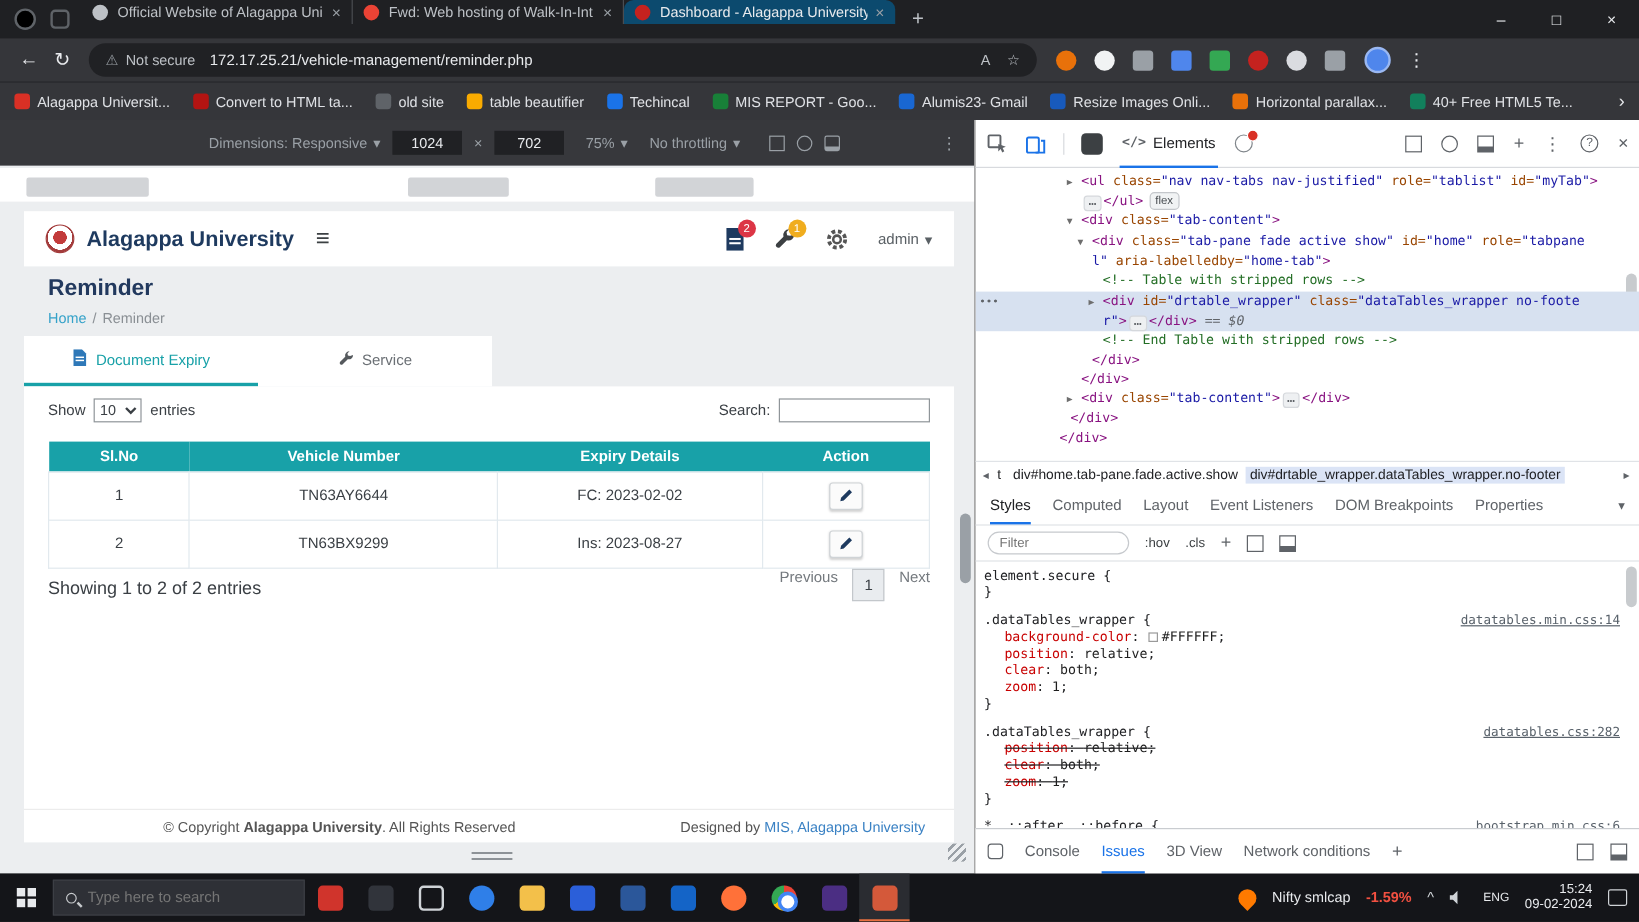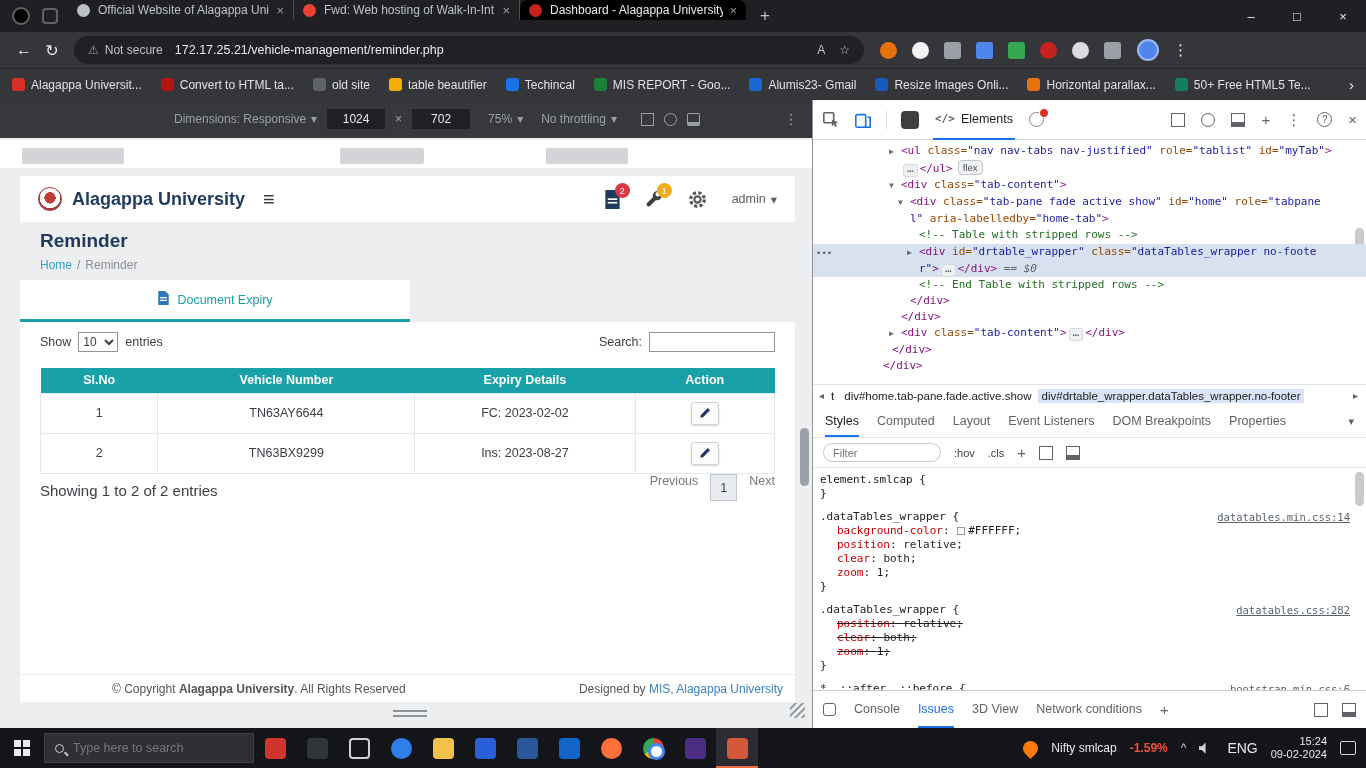--- a/index.html
+++ b/index.html
@@ -7,21 +7,21 @@
 body{position:relative;font-family:"Liberation Sans",sans-serif;background:#202124}
 
 
 .tabbar{position:absolute;top:0;left:0;width:1366px;height:32px;background:#1f2023;display:flex;align-items:center}
 .tb-ic{margin-left:12px;flex:none}
 .tb-profile{width:18px;height:18px;border-radius:50%;background:#000;border:2px solid #5f6368}
 .tb-grid{width:16px;height:16px;border:2px solid #5f6368;border-radius:4px}
 #tabs{display:flex;height:32px;margin-left:10px}
 .tab{width:226px;height:20px;display:flex;align-items:center;padding:0 9px;color:#bdc1c6;font-size:12px}
 .tab:not(.active){border-right:1px solid #4a4d51}
-.tab.active{background:#000000;color:#e8eaed;border-radius:8px 8px 0 0}
+.tab.active{background:#0c4a6e;color:#e8eaed;border-radius:8px 8px 0 0}
 .fav{width:13px;height:13px;border-radius:50%;margin-right:8px;flex:none}
 .ttl{flex:1;white-space:nowrap;overflow:hidden}
 .tx{margin-left:6px;color:#9aa0a6;font-size:13px}
 .newtab{color:#bdc1c6;font-size:17px;margin-left:14px}
 .wincontrols{margin-left:auto;display:flex;height:32px}
 .wc{width:46px;height:32px;display:flex;align-items:center;justify-content:center;color:#e8eaed;font-size:13px}
 
 .toolbar{position:absolute;top:32px;left:0;width:1366px;height:36px;background:#35363a;display:flex;align-items:center;padding:0 10px}
 .navbtn{width:28px;text-align:center;color:#e8eaed;font-size:16px;flex:none}
 .addr{width:790px;height:28px;background:#202124;border-radius:14px;display:flex;align-items:center;padding:0 14px;margin-left:8px;flex:none}
@@ -81,22 +81,22 @@
 .searchin{width:126px;height:20px;border:1px solid #8f9599;font-size:12px;padding:0 5px;outline:none}
 table.dt{position:absolute;left:20px;top:46px;width:735px;border-collapse:collapse;font-size:12.5px;border-bottom:1px solid #31506e}
 table.dt th{background:#18a1a8;color:#fff;height:25px;font-weight:bold;text-align:center}
 table.dt td{height:40px;text-align:center;color:#3a3f44;border:1px solid #e2e9ee;background:#fff}
 .c-sl{width:16%}.c-veh{width:35%}.c-exp{width:30%}.c-act{width:19%}
 .editbtn{display:inline-flex;align-items:center;justify-content:center;width:28px;height:23px;background:#fbfbfb;border:1px solid #cfd3d6;border-radius:3px;box-shadow:0 1px 2px rgba(0,0,0,.18)}
 .info{position:absolute;left:20px;top:160px;font-size:15px;color:#3a3f44}
 .pgn{position:absolute;right:20px;top:152px;display:flex;align-items:flex-start;gap:12px;font-size:12.5px;color:#74797e}
 .pgbox{width:27px;height:27px;border:1px solid #c3c7cb;background:#e9ecef;display:flex;align-items:center;justify-content:center;color:#3a3f44}
 .pfoot{position:absolute;left:0;bottom:0;width:100%;height:28px;border-top:1px solid #ececec;display:flex;align-items:center;justify-content:space-between;font-size:12px;color:#555}
-.pfoot .l{margin-left:92px}
-.pfoot .r{margin-right:12px}
+.pfoot .l{margin-left:116px}
+.pfoot .r{margin-right:24px}
 .pfoot .lnk{color:#3b82c4}
 
 .vsb{position:absolute;right:3px;top:290px;width:9px;height:58px;background:#9aa0a6;border-radius:5px}
 .hsb{position:absolute;left:393px;top:572px;width:34px;height:7px;background:repeating-linear-gradient(#8d9297 0 2px,transparent 2px 5px)}
 .cg{position:absolute;right:7px;top:565px;width:15px;height:15px;background:repeating-linear-gradient(135deg,transparent 0 3px,#9aa0a6 3px 5px)}
 
 
 .devtools{width:554px;background:#fff;border-left:1px solid #949494;position:relative;color:#202124}
 .dt-top{height:40px;border-bottom:1px solid #d8dade;display:flex;align-items:center;padding:0 9px;gap:14px}
 .dt-sep{width:1px;height:18px;background:#d8dade}
@@ -173,21 +173,21 @@
 .ap{width:21px;height:21px;border-radius:4px}
 .ap.circ{border-radius:50%}
 .ap.out{background:transparent!important;border:2px solid #cfd3d7}
 .chromeic{width:21px;height:21px;border-radius:50%;background:conic-gradient(#ea4335 0 33%,#fbbc05 33% 66%,#34a853 66% 100%);position:relative}
 .chromeic::after{content:"";position:absolute;left:5px;top:5px;width:11px;height:11px;border-radius:50%;background:#fff;border:3px solid #4285f4}
 .tray{margin-left:auto;display:flex;align-items:center;gap:13px;padding-right:10px}
 .flame{width:15px;height:15px;border-radius:50% 50% 50% 0;background:#ff7a00;transform:rotate(-45deg)}
 .ticker{font-size:12px;color:#e8eaed}
 .tickchg{font-size:12px;color:#f25041;font-weight:bold}
 .chup{color:#cfd3d7;font-size:12px}
-.lang{font-size:14px}
+.lang{font-size:10px}
 .clockbox{text-align:right;font-size:11px;line-height:13px}
 .notif{width:16px;height:14px;border:1.6px solid #cfd3d7;border-radius:2px}
 </style>
 </head>
 <body>
 
 <div class="tabbar">
   <span class="tb-ic tb-profile"></span>
   <span class="tb-ic tb-grid"></span>
   <div id="tabs">
@@ -274,21 +274,21 @@
       <span class="bm">
         <span class="ic" style="background: rgb(24, 90, 188);"></span>
         <span>Resize Images Onli...</span>
       </span>
       <span class="bm">
         <span class="ic" style="background: rgb(232, 113, 10);"></span>
         <span>Horizontal parallax...</span>
       </span>
       <span class="bm">
         <span class="ic" style="background: rgb(18, 128, 92);"></span>
-        <span>50+ Free HTML5 Te...</span>
+        <span>40+ Free HTML5 Te...</span>
       </span>
     </span>
   <span class="bm-ovf">›</span>
 </div>
 
 <div class="main">
 
   <div class="bleft">
     <div class="devicebar">
       <span class="db-spacer"></span>
@@ -358,20 +358,26 @@
       </div>
 
       <div class="ptabs" id="ptabs">
           <div class="ptab active">
             <span><svg width="13" height="14" viewBox="0 0 14 16">
                 <path fill="#2e78b8" d="M1 0h8l4 4v12H1z"></path>
                 <rect x="3" y="7" width="8" height="1.4" fill="#fff"></rect>
                 <rect x="3" y="10" width="8" height="1.4" fill="#fff"></rect>
               </svg></span>
             <span>Document Expiry</span>
+          </div>
+          <div class="ptab">
+            <span><svg width="13" height="13" viewBox="0 0 16 16">
+                <path fill="#55595d" d="M15 4.7A4.2 4.2 0 0 1 9.6 9L4.2 14.4a1.9 1.9 0 0 1-2.6-2.6L7 6.4A4.2 4.2 0 0 1 11.3 1l-2 2 .4 2.3 2.3.4z"></path>
+              </svg></span>
+            <span>Service</span>
           </div>
         </div>
 
       <div class="content">
         <div class="ctr">
           <span>Show</span>
           <select class="pgsel"><option>10</option></select>
           <span>entries</span>
         </div>
         <div class="searchwrap">
@@ -502,21 +508,21 @@
       <span class="tgl">:hov</span>
       <span class="tgl">.cls</span>
       <span class="plus">+</span>
       <span class="gi" style="border-color:#5f6368"></span>
       <span class="gi half"></span>
     </div>
 
     <div class="dt-styles" id="dt-styles">
       <span class="dtsb2"></span>
     <div class="rule">
-          <div class="rline"><span class="rsel">element.smlcap {</span></div>
+          <div class="rline"><span class="rsel">element.secure {</span></div>
           <div class="rline">}</div>
         </div>
         <div class="rule">
           <div class="rline"><span class="rsel">.dataTables_wrapper {</span><span class="rlink">datatables.min.css:14</span></div>
           <div class="prop"><span class="pname">background-color</span>: <span class="swatch" style="background: rgb(255, 255, 255);"></span><span class="pval">#FFFFFF</span>;</div>
           <div class="prop"><span class="pname">position</span>: <span class="pval">relative</span>;</div>
           <div class="prop"><span class="pname">clear</span>: <span class="pval">both</span>;</div>
           <div class="prop"><span class="pname">zoom</span>: <span class="pval">1</span>;</div>
           <div class="rline">}</div>
         </div>

